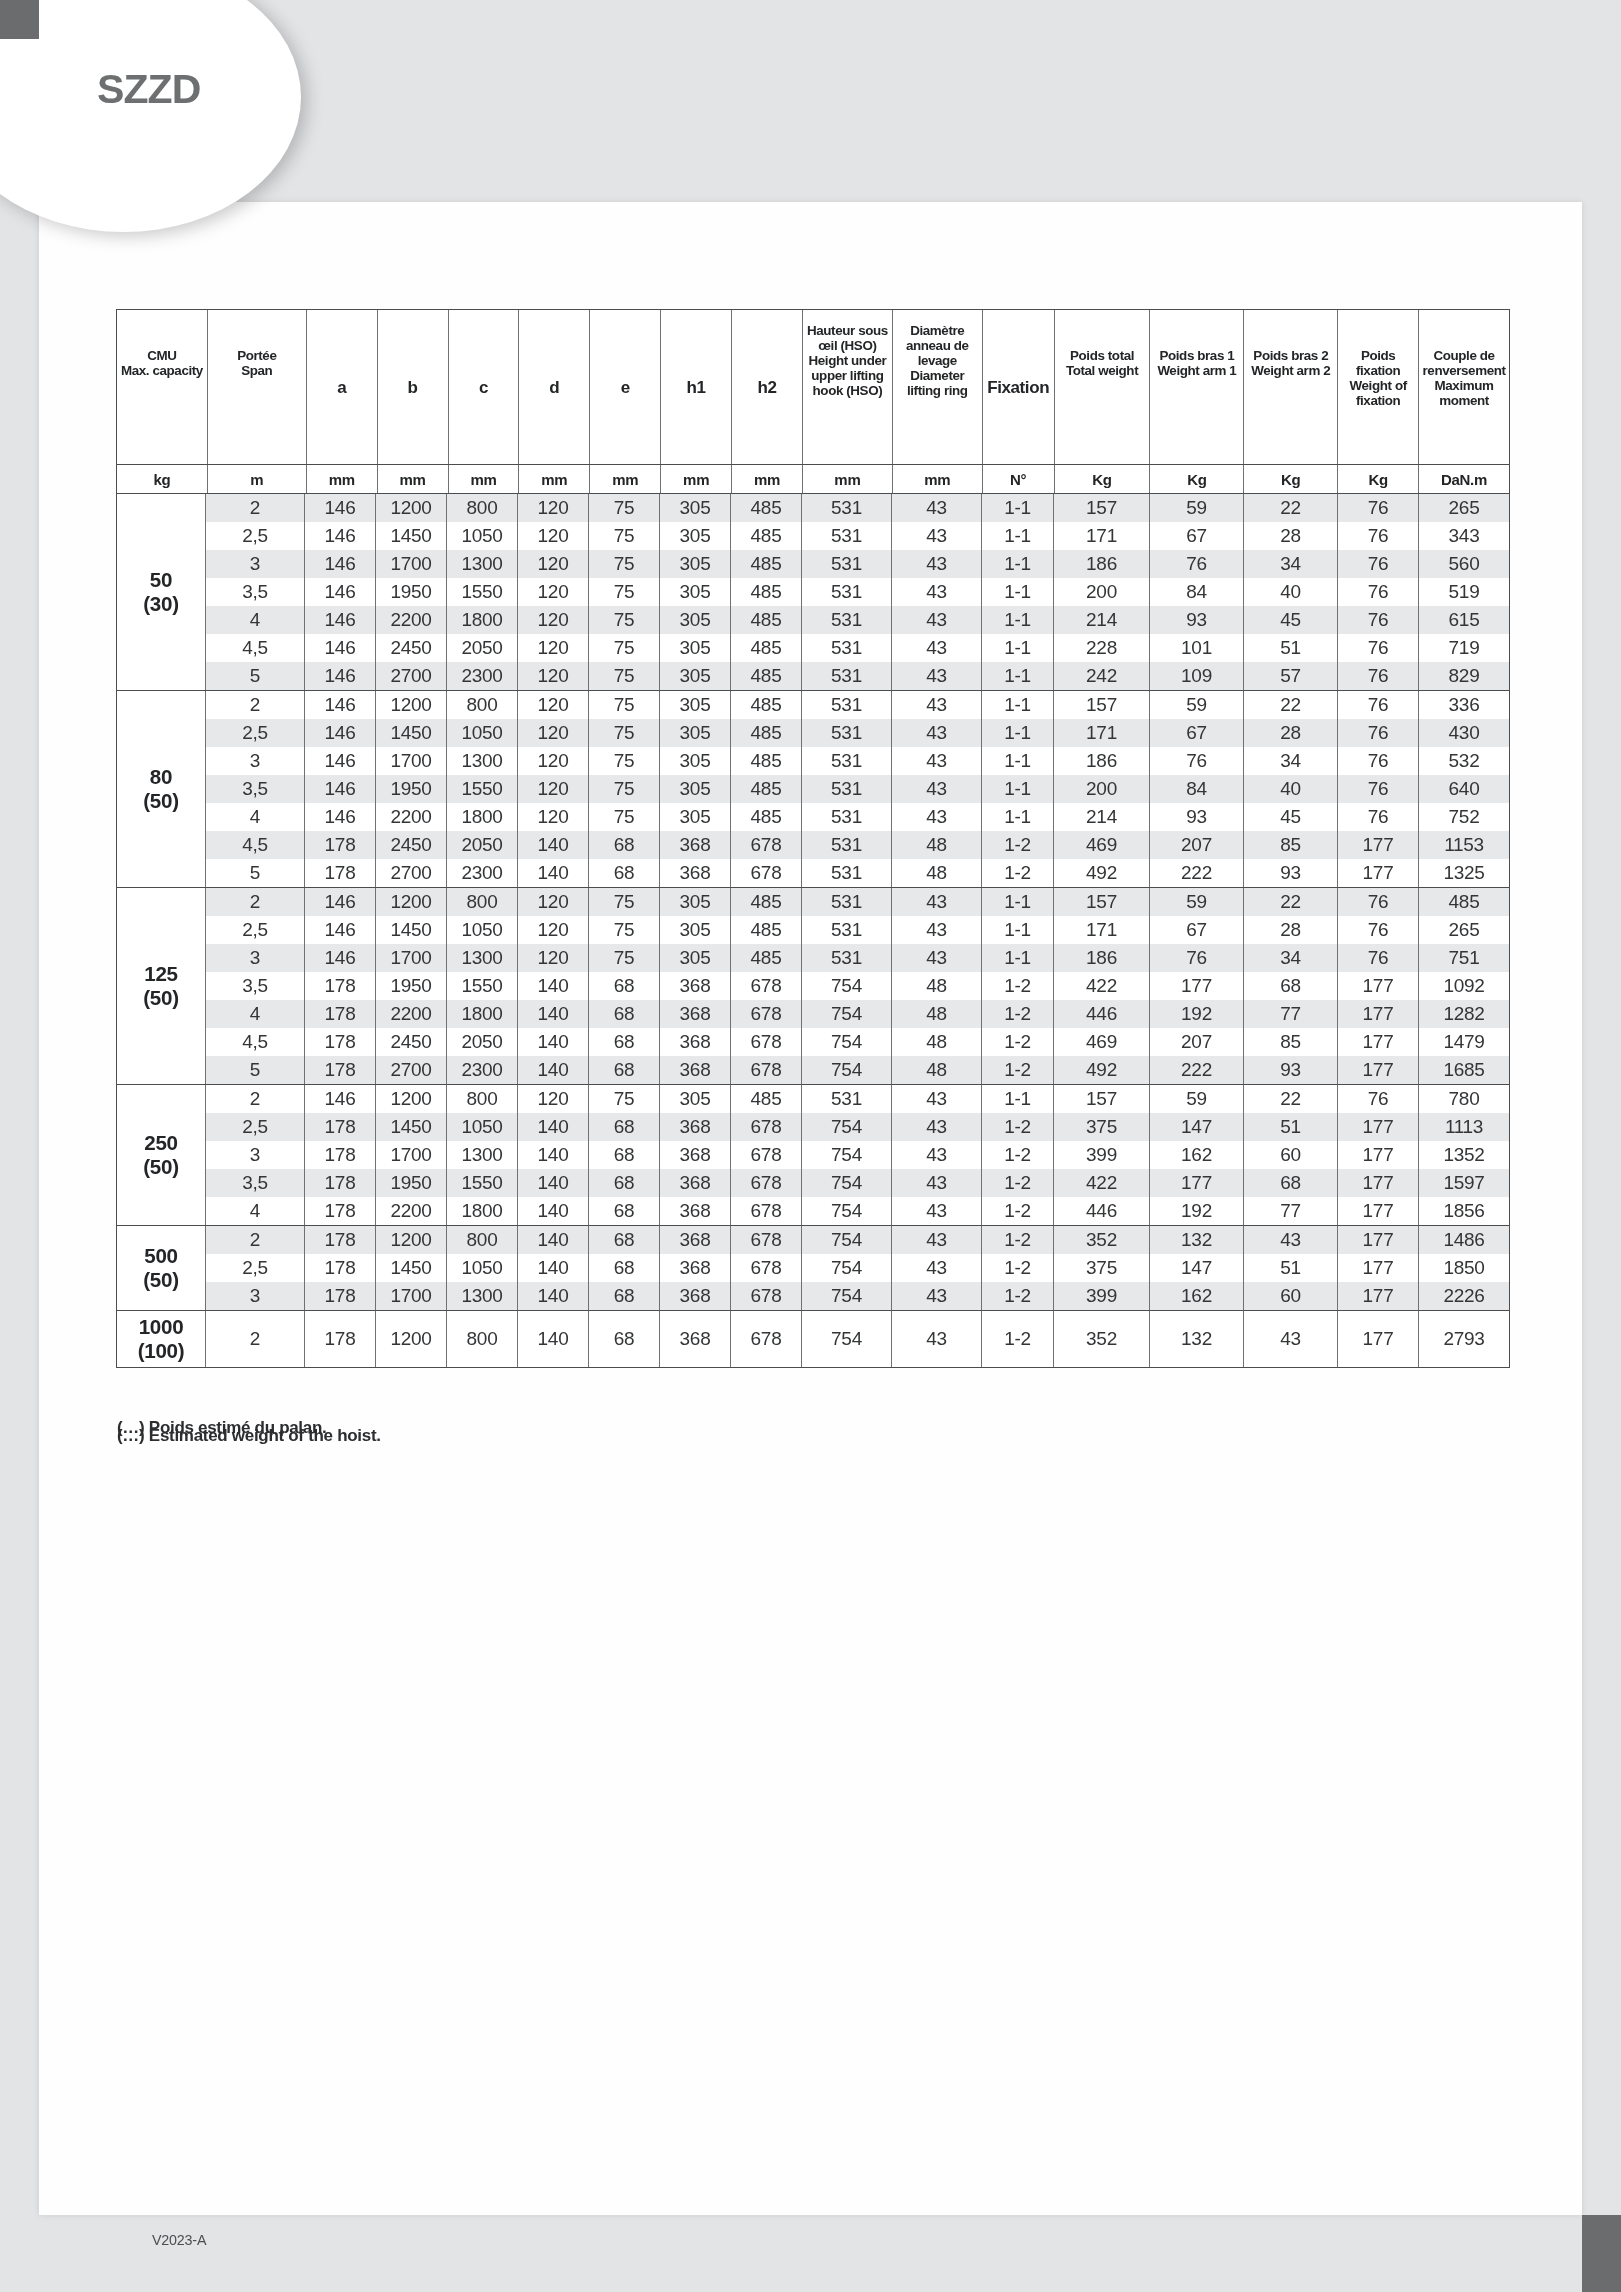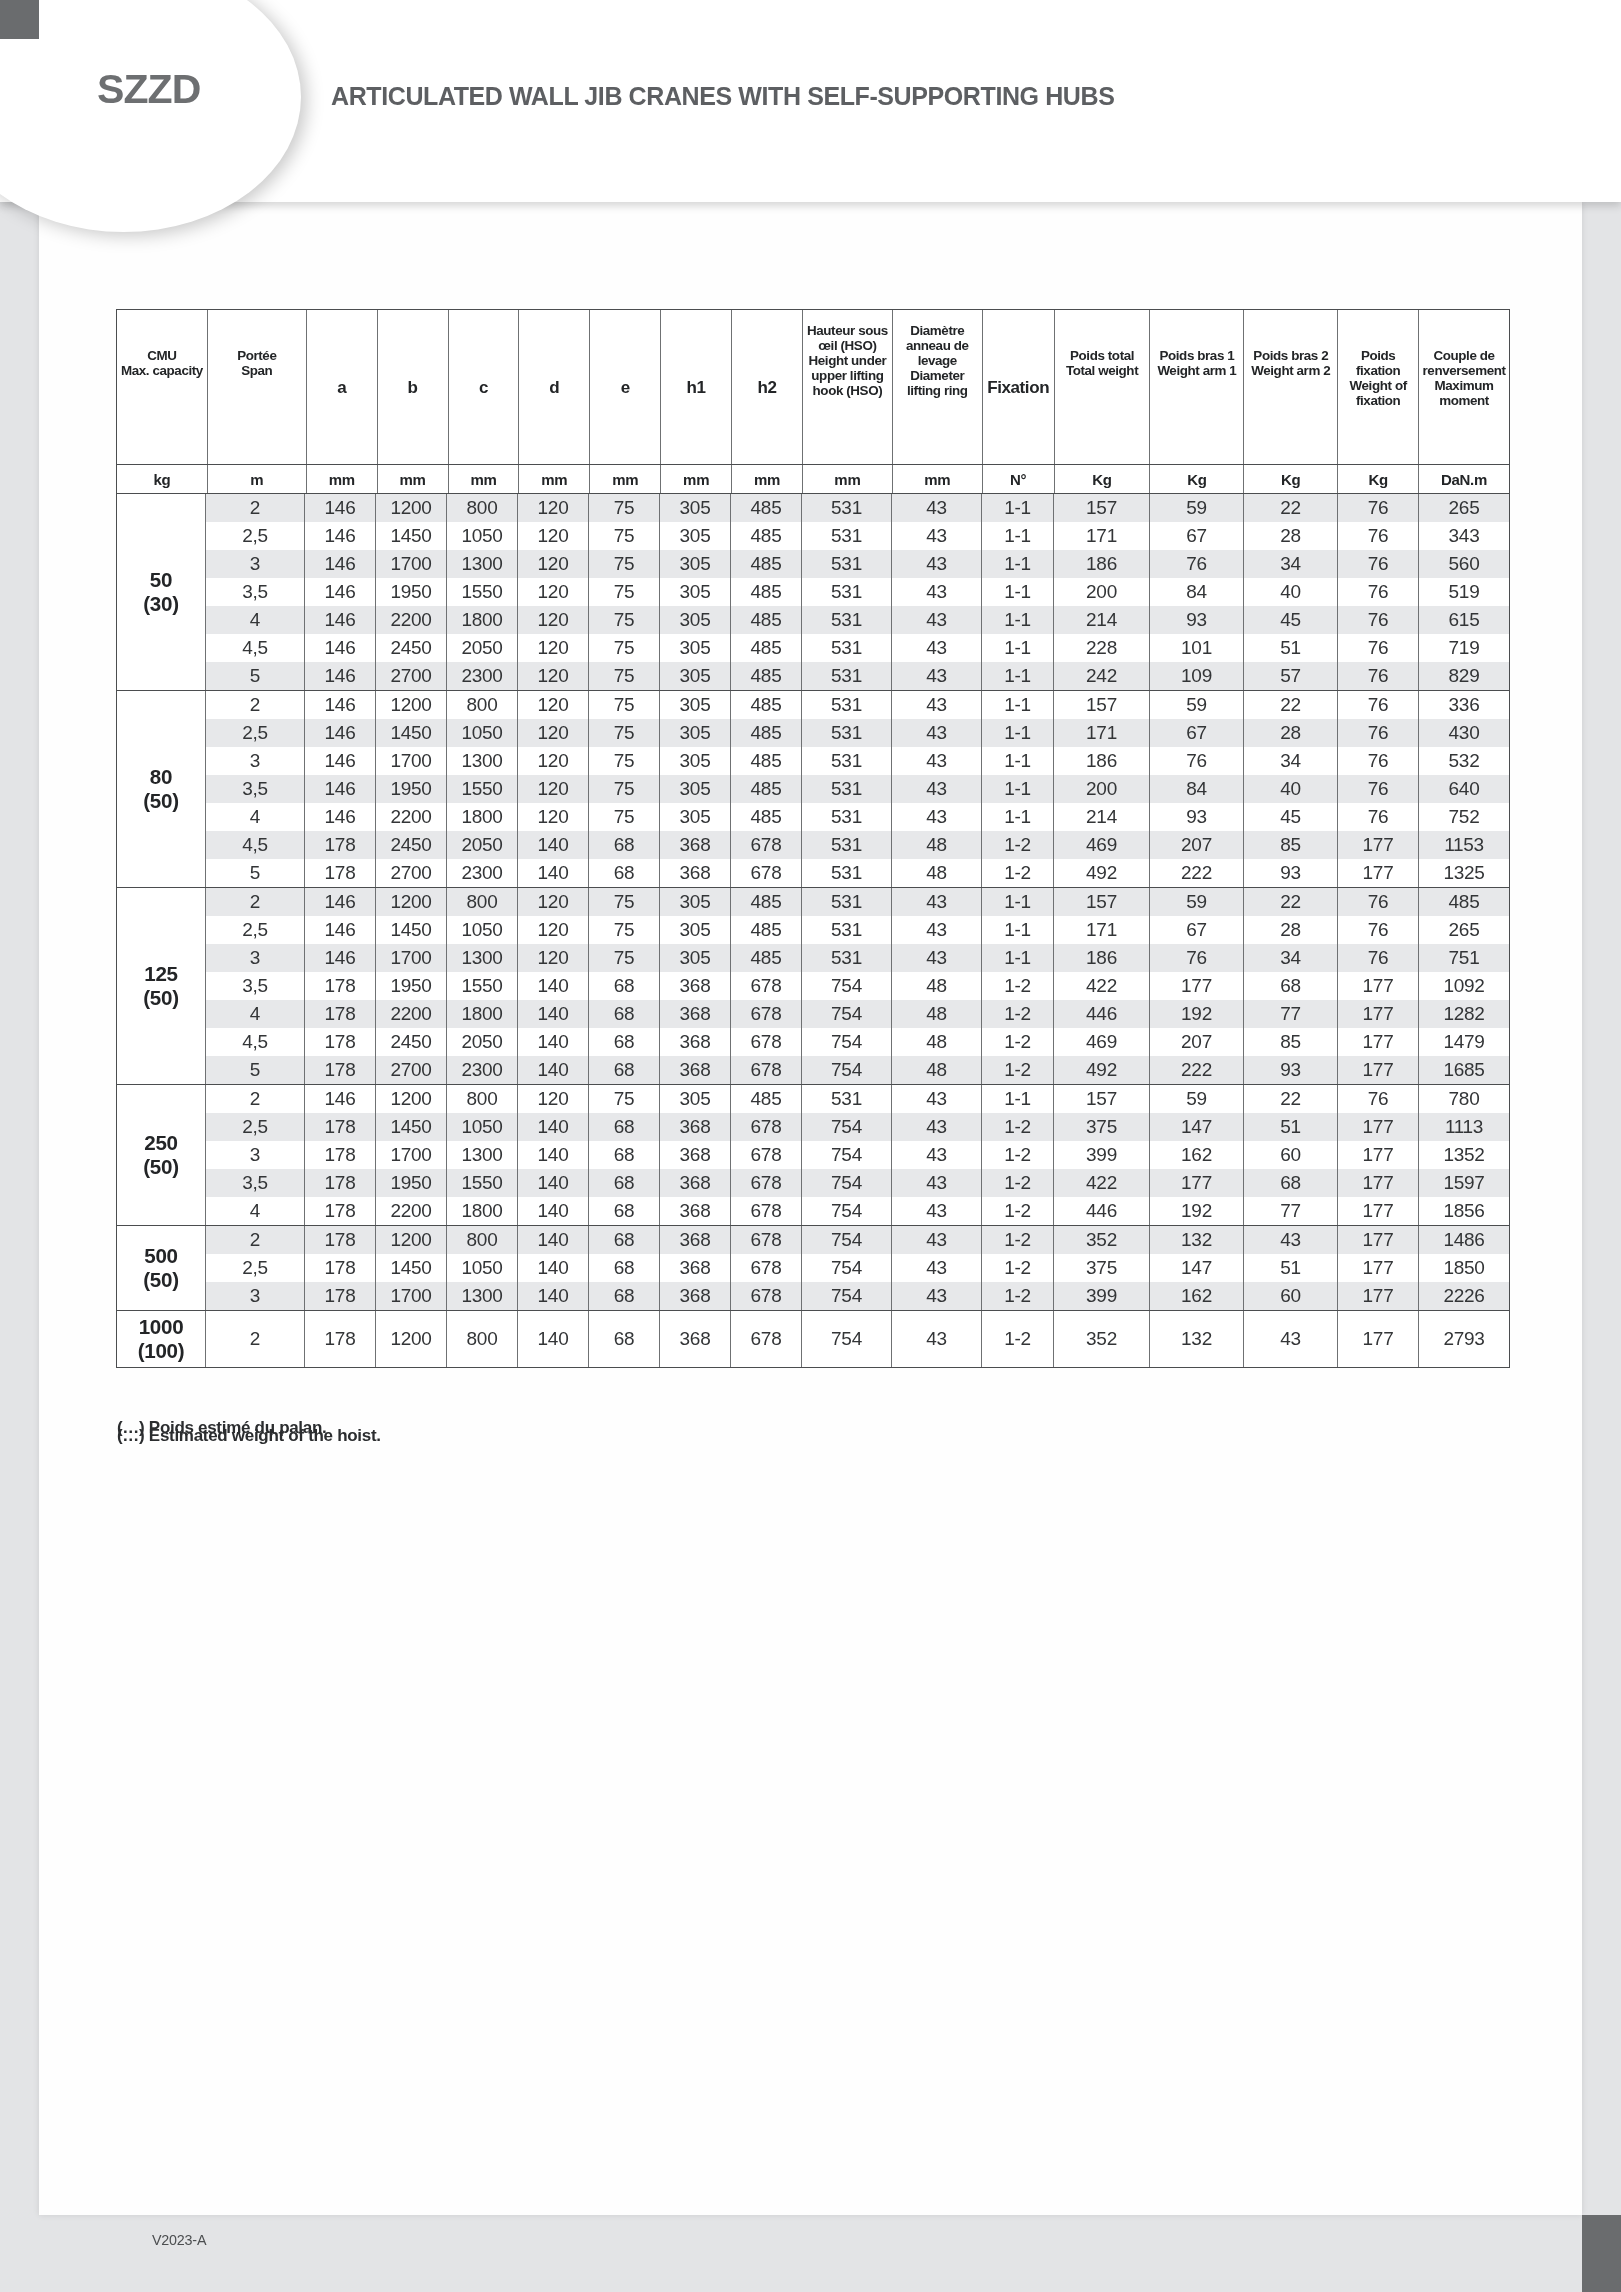--- a/index.html
+++ b/index.html
@@ -104,23 +104,20 @@
     background:var(--dark);z-index:2;
   }
 </style>
 </head>
 <body>
 
 <div class="canvas">
 
   <div class="content-page"></div>
 
-  <div class="header-band">
-    <div class="title">ARTICULATED WALL JIB CRANES WITH SELF-SUPPORTING HUBS</div>
-  </div>
   <div class="pill"></div>
   <div class="szzd">SZZD</div>
   <div class="corner-square"></div>
 
   <div id="spec-table" class="spec-table">
       <div class="thead">
         <div class="hcell dual" style="width: 91px;">
           <div class="fr">CMU</div>
           <div class="en">Max. capacity</div>
         </div>

